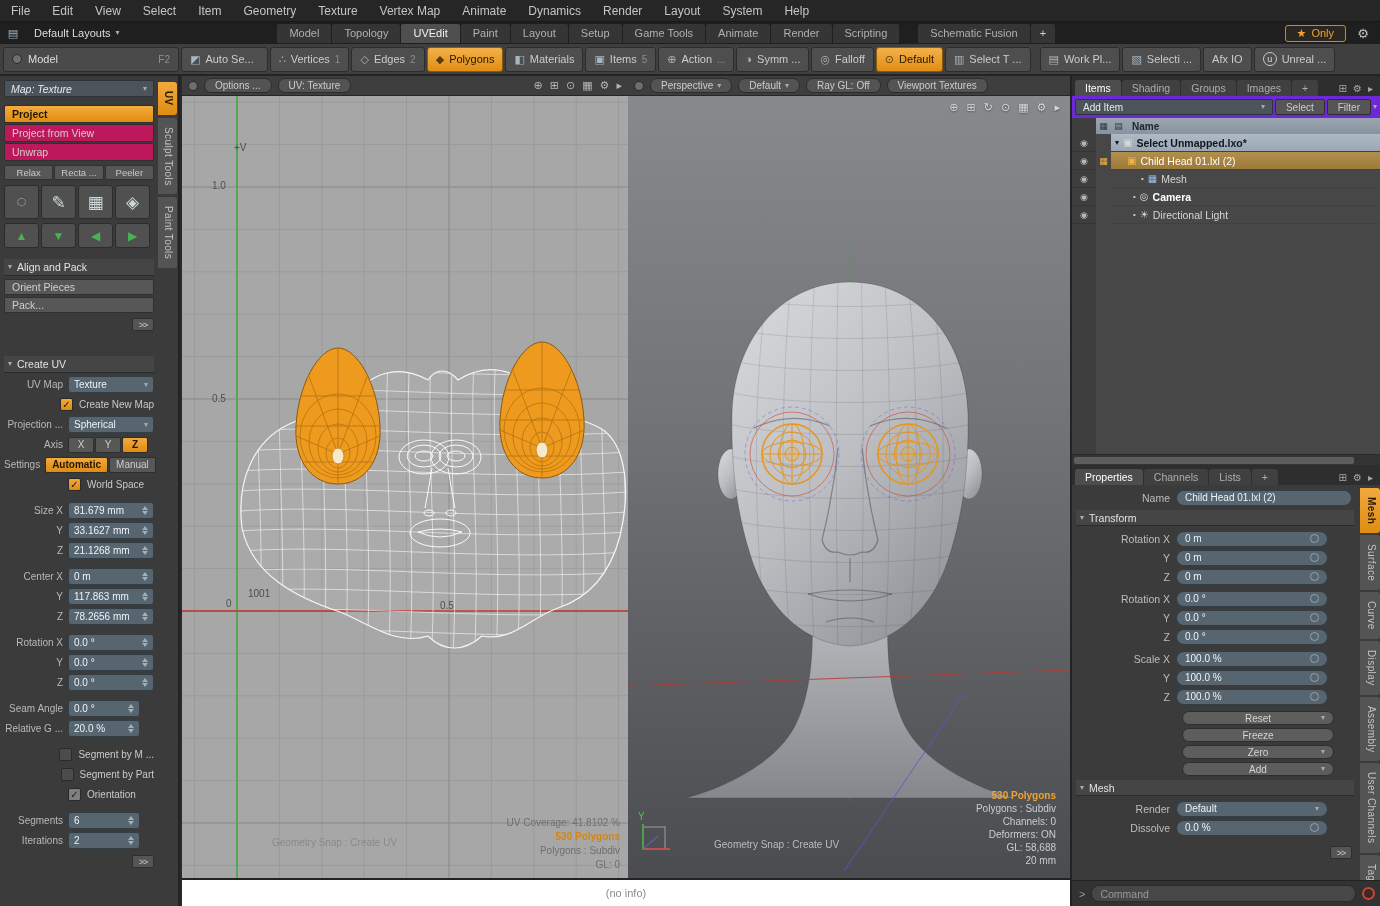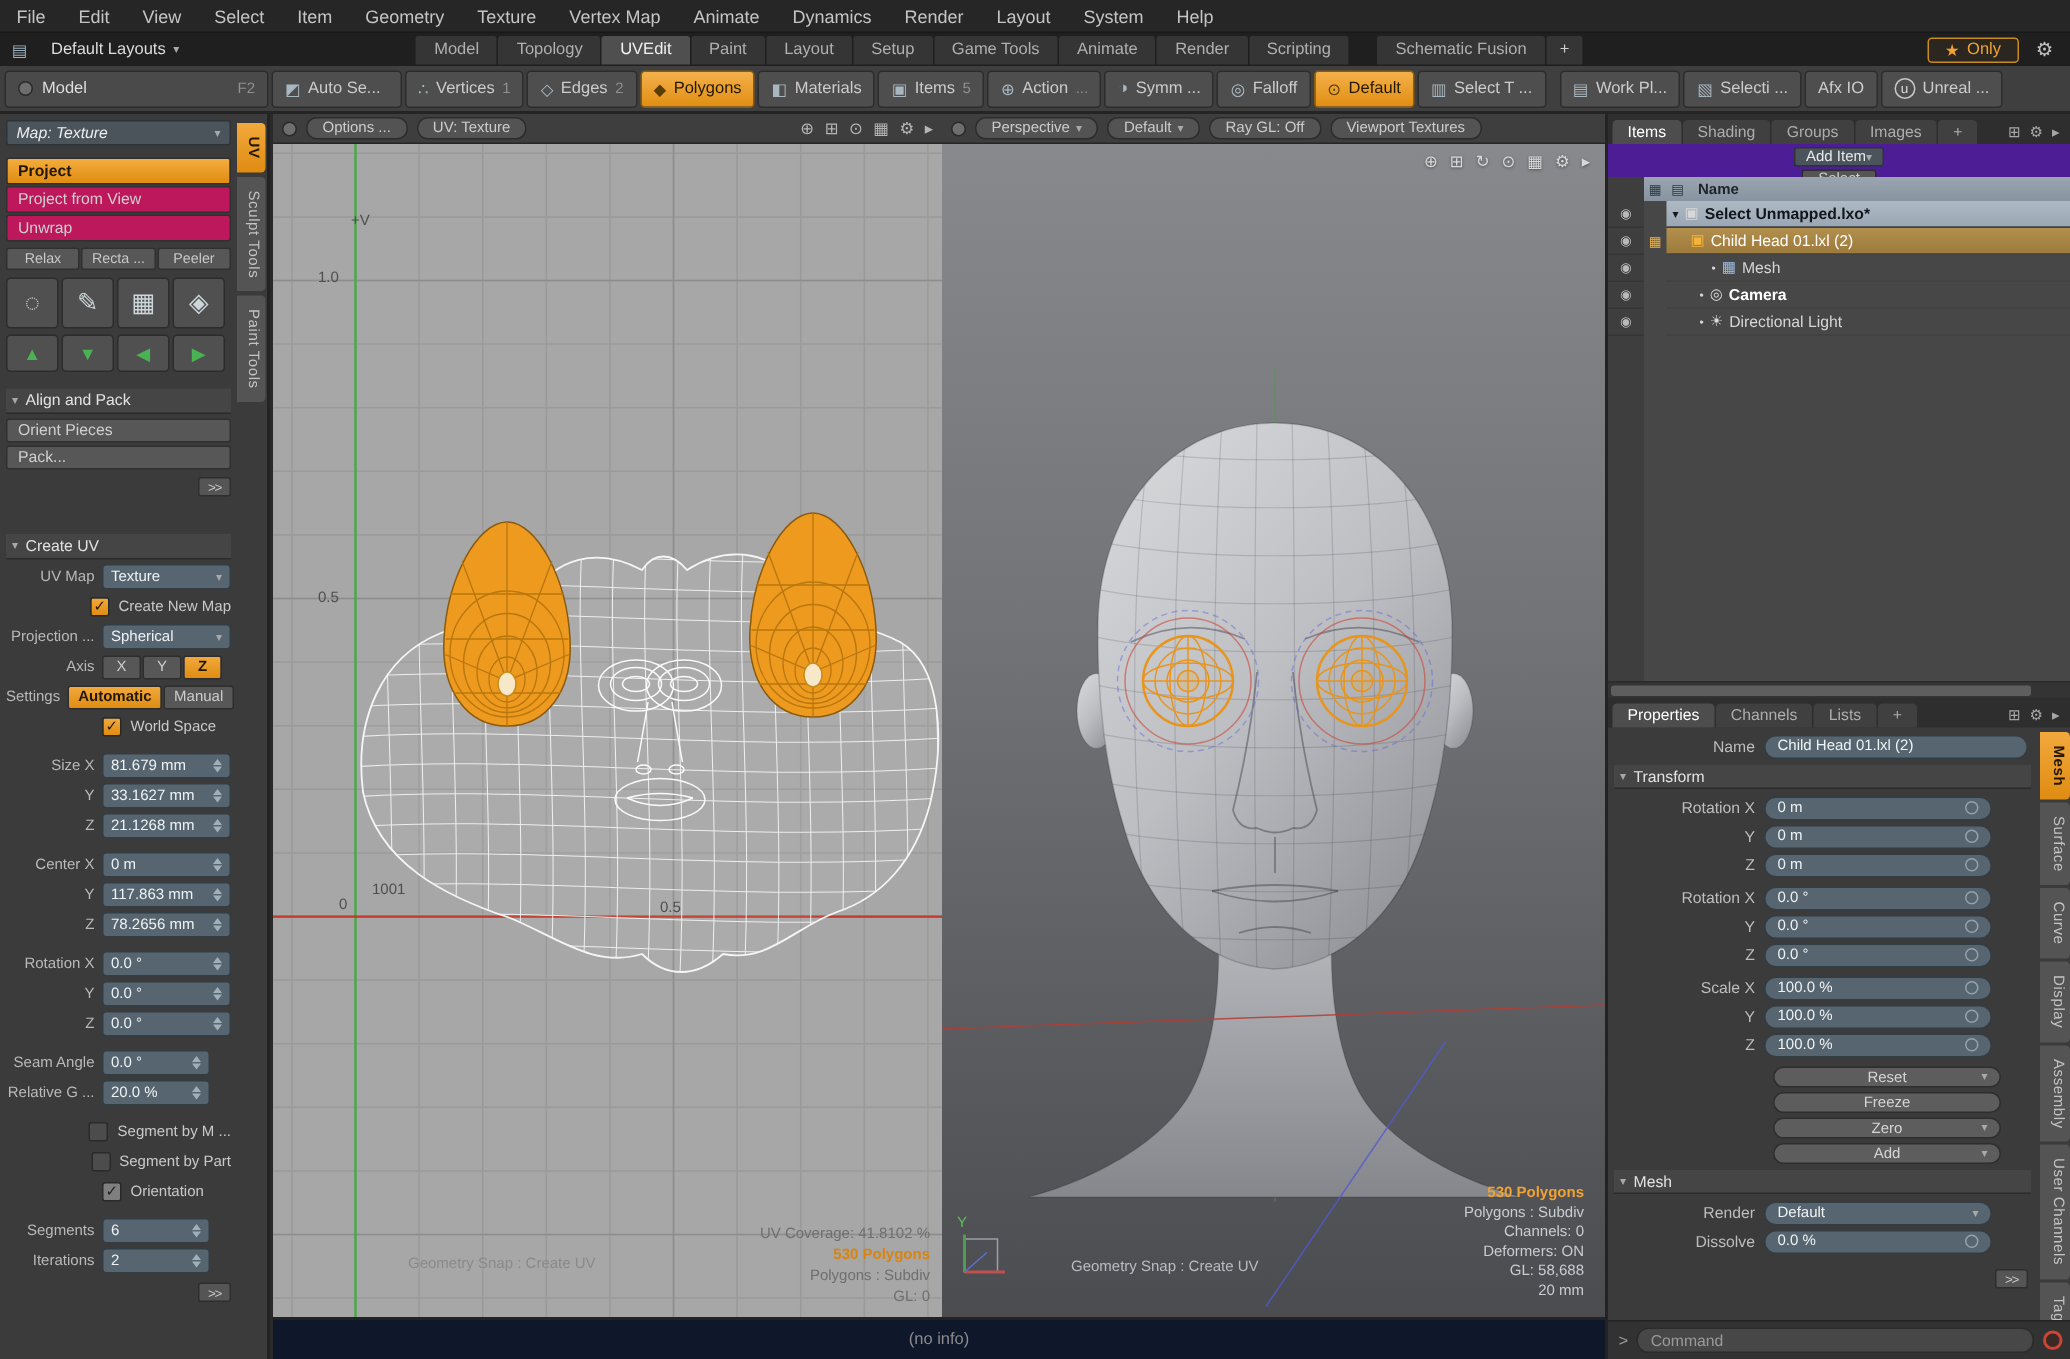--- a/index.html
+++ b/index.html
@@ -130,21 +130,21 @@
   .gizmo{position:absolute;left:8px;bottom:20px;width:44px;}
   .gz-y{color:#58c058;font-size:10px;margin-left:2px;display:block;}
 
   
   .right-panel{position:absolute;left:1070px;top:76px;width:310px;height:830px;background:#3b3b3b;
                border-left:2px solid #232323;}
   .rp-tabs{height:20px;display:flex;align-items:flex-end;gap:1px;background:#2e2e2e;padding:2px 3px 0;}
   .rp-tab{padding:2px 10px;background:#404040;color:#adadad;font-size:10.5px;border-radius:3px 3px 0 0;}
   .rp-tab.active{background:#4d4d4d;color:#fff;}
   .rp-tab-icons{margin-left:auto;display:flex;gap:6px;color:#a8a8a8;font-size:10px;padding:0 4px 2px 0;}
-  .rp-toolbar{height:22px;display:flex;align-items:center;gap:2px;padding:2px 3px;background:#4c1d95;flex-direction:column;}
+  .rp-toolbar{height:22px;display:flex;align-items:center;gap:2px;padding:2px 3px;background:#6d28d9;}
   .add-item{flex:1;height:16px;background:#4c545b;border:1px solid #2e3338;border-radius:2px;display:flex;
             align-items:center;padding:0 7px;font-size:10px;color:#e5eaee;}
   .add-item .dd{margin-left:auto;}
   .rp-btn{height:16px;padding:0 10px;background:#555;border:1px solid #2d2d2d;border-radius:2px;
           font-size:10px;color:#ccc;display:flex;align-items:center;}
   .item-list{height:336px;background:#474747;display:flex;flex-direction:column;}
   .list-header{height:16px;display:flex;align-items:center;background:linear-gradient(#9aa5b0,#8793a0);
                font-size:10px;color:#1d232a;font-weight:bold;flex:none;}
   .lh-eye{width:24px;height:100%;background:#3e3e3e;flex:none;}
   .lh-ico{width:15px;text-align:center;color:#2d3844;font-size:9px;}
@@ -183,21 +183,21 @@
   .rp-more{position:absolute;right:28px;top:770px;}
   .command-bar{position:absolute;left:0;bottom:0;width:310px;height:26px;background:#323232;
                border-top:1px solid #222;display:flex;align-items:center;gap:6px;padding:0 7px;}
   .cmd-prompt{color:#999;font-size:11px;}
   .cmd-input{flex:1;height:17px;background:#474747;border:1px solid #2b2b2b;border-radius:8px;
              color:#cfcfcf;font-size:10.5px;padding:0 8px;outline:none;
              font-family:"Liberation Sans","DejaVu Sans",sans-serif;}
   .cmd-input::placeholder{color:#9a9a9a;}
   .record-btn{width:13px;height:13px;border-radius:50%;border:2px solid #cc4433;background:#3a2a26;flex:none;}
 
-  .statusbar{position:absolute;left:182px;top:878px;width:888px;height:28px;background:#0f172a;
+  .statusbar{position:absolute;left:182px;top:878px;width:888px;height:28px;background:#ffffff;
              border-top:2px solid #232323;display:flex;align-items:center;justify-content:center;
              color:#8b8b8b;font-size:11px;}
 </style>
 </head>
 <body>
 
 <div id="app">
 
   <div class="menubar">
     <span class="menu-item">File</span>

